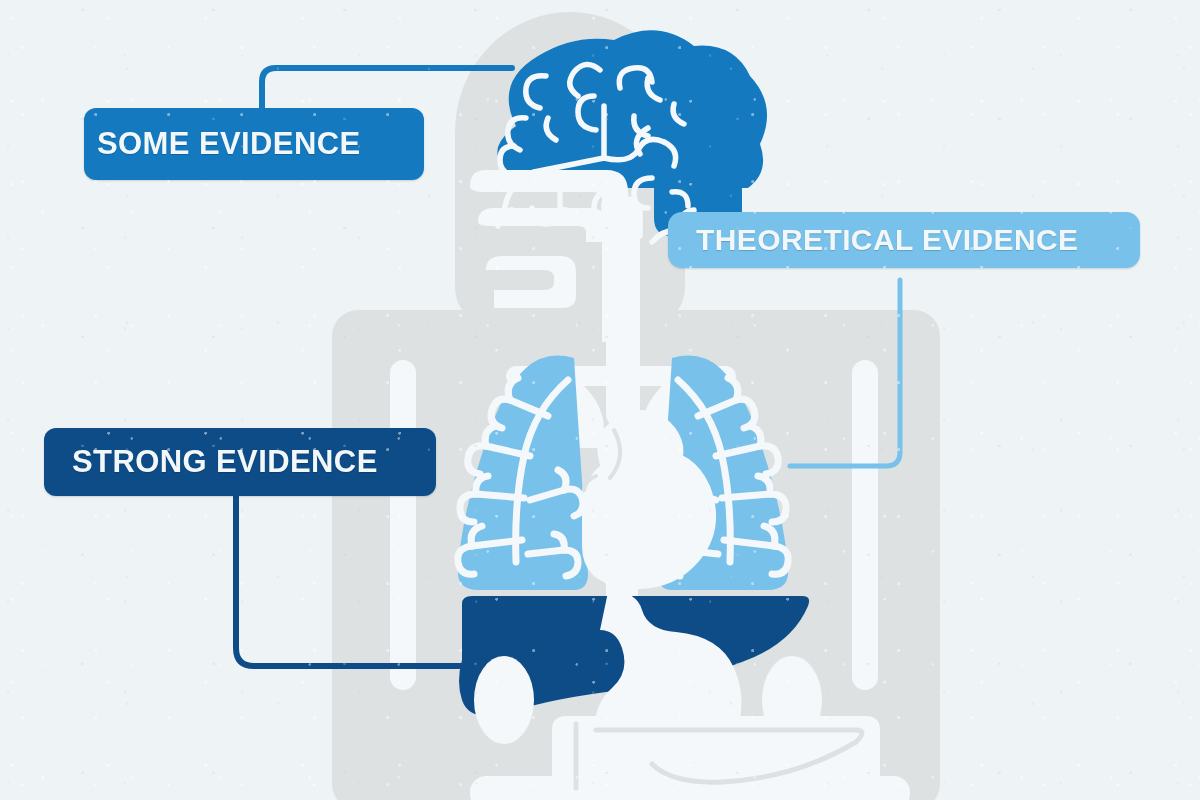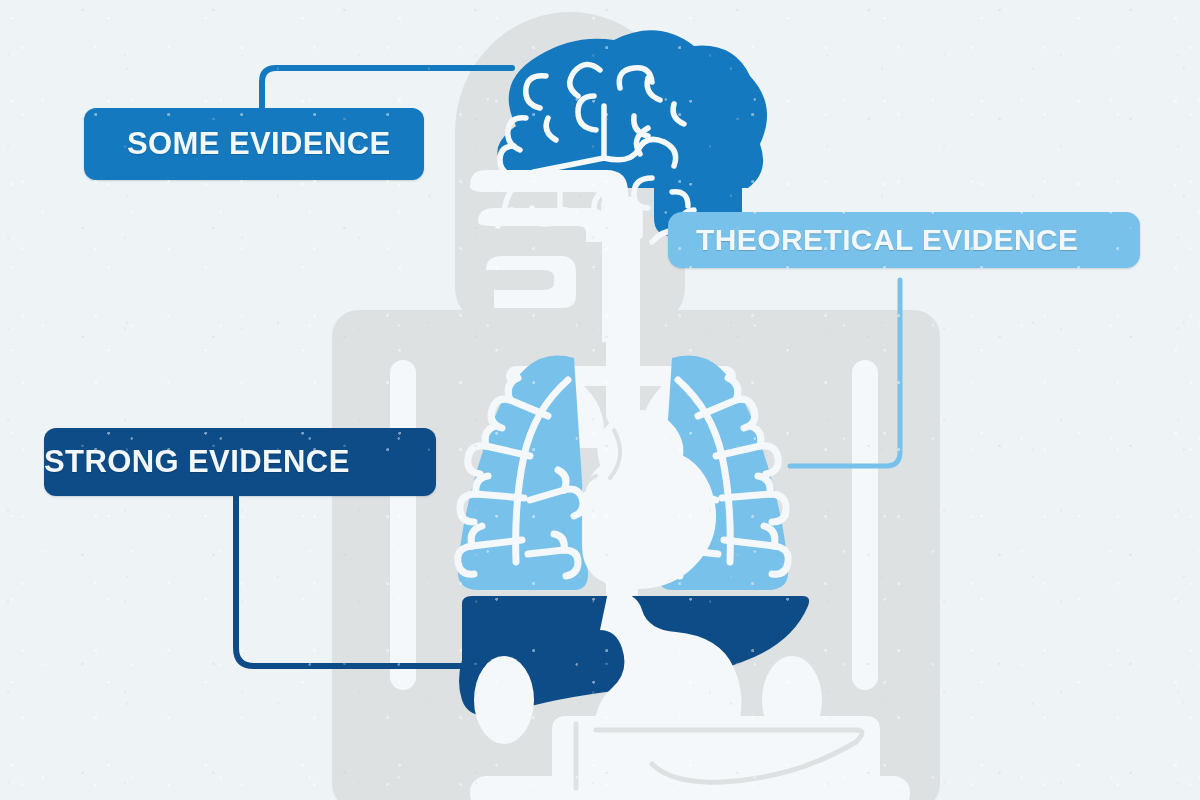--- a/index.html
+++ b/index.html
@@ -44,35 +44,36 @@
     color: #f2f7fa;
     font-weight: bold;
     letter-spacing: .4px;
     white-space: nowrap;
     text-shadow: 0 1px 1px rgba(0,0,0,.18);
     box-shadow: 0 1px 2px rgba(20,50,80,.18);
   }
   #label-some {
     left: 84px;  top: 108px;
     width: 340px; height: 72px;
-    padding-left: 43px;
+    padding-left: 13px;
     background: #1479bf;
     font-size: 31px;
   }
   #label-theoretical {
     left: 668px; top: 212px;
     width: 472px; height: 56px;
     padding-left: 28px;
     background: #77c1ea;
     font-size: 30px;
     border-radius: 14px;
   }
   #label-strong {
     left: 44px;  top: 428px;
     width: 392px; height: 68px;
+    padding-left: 28px;
     background: #0e4c88;
     font-size: 31px;
   }
 </style>
 </head>
 <body>
 
 <div id="stage">
 
   <svg id="art" viewBox="0 0 1200 800">

